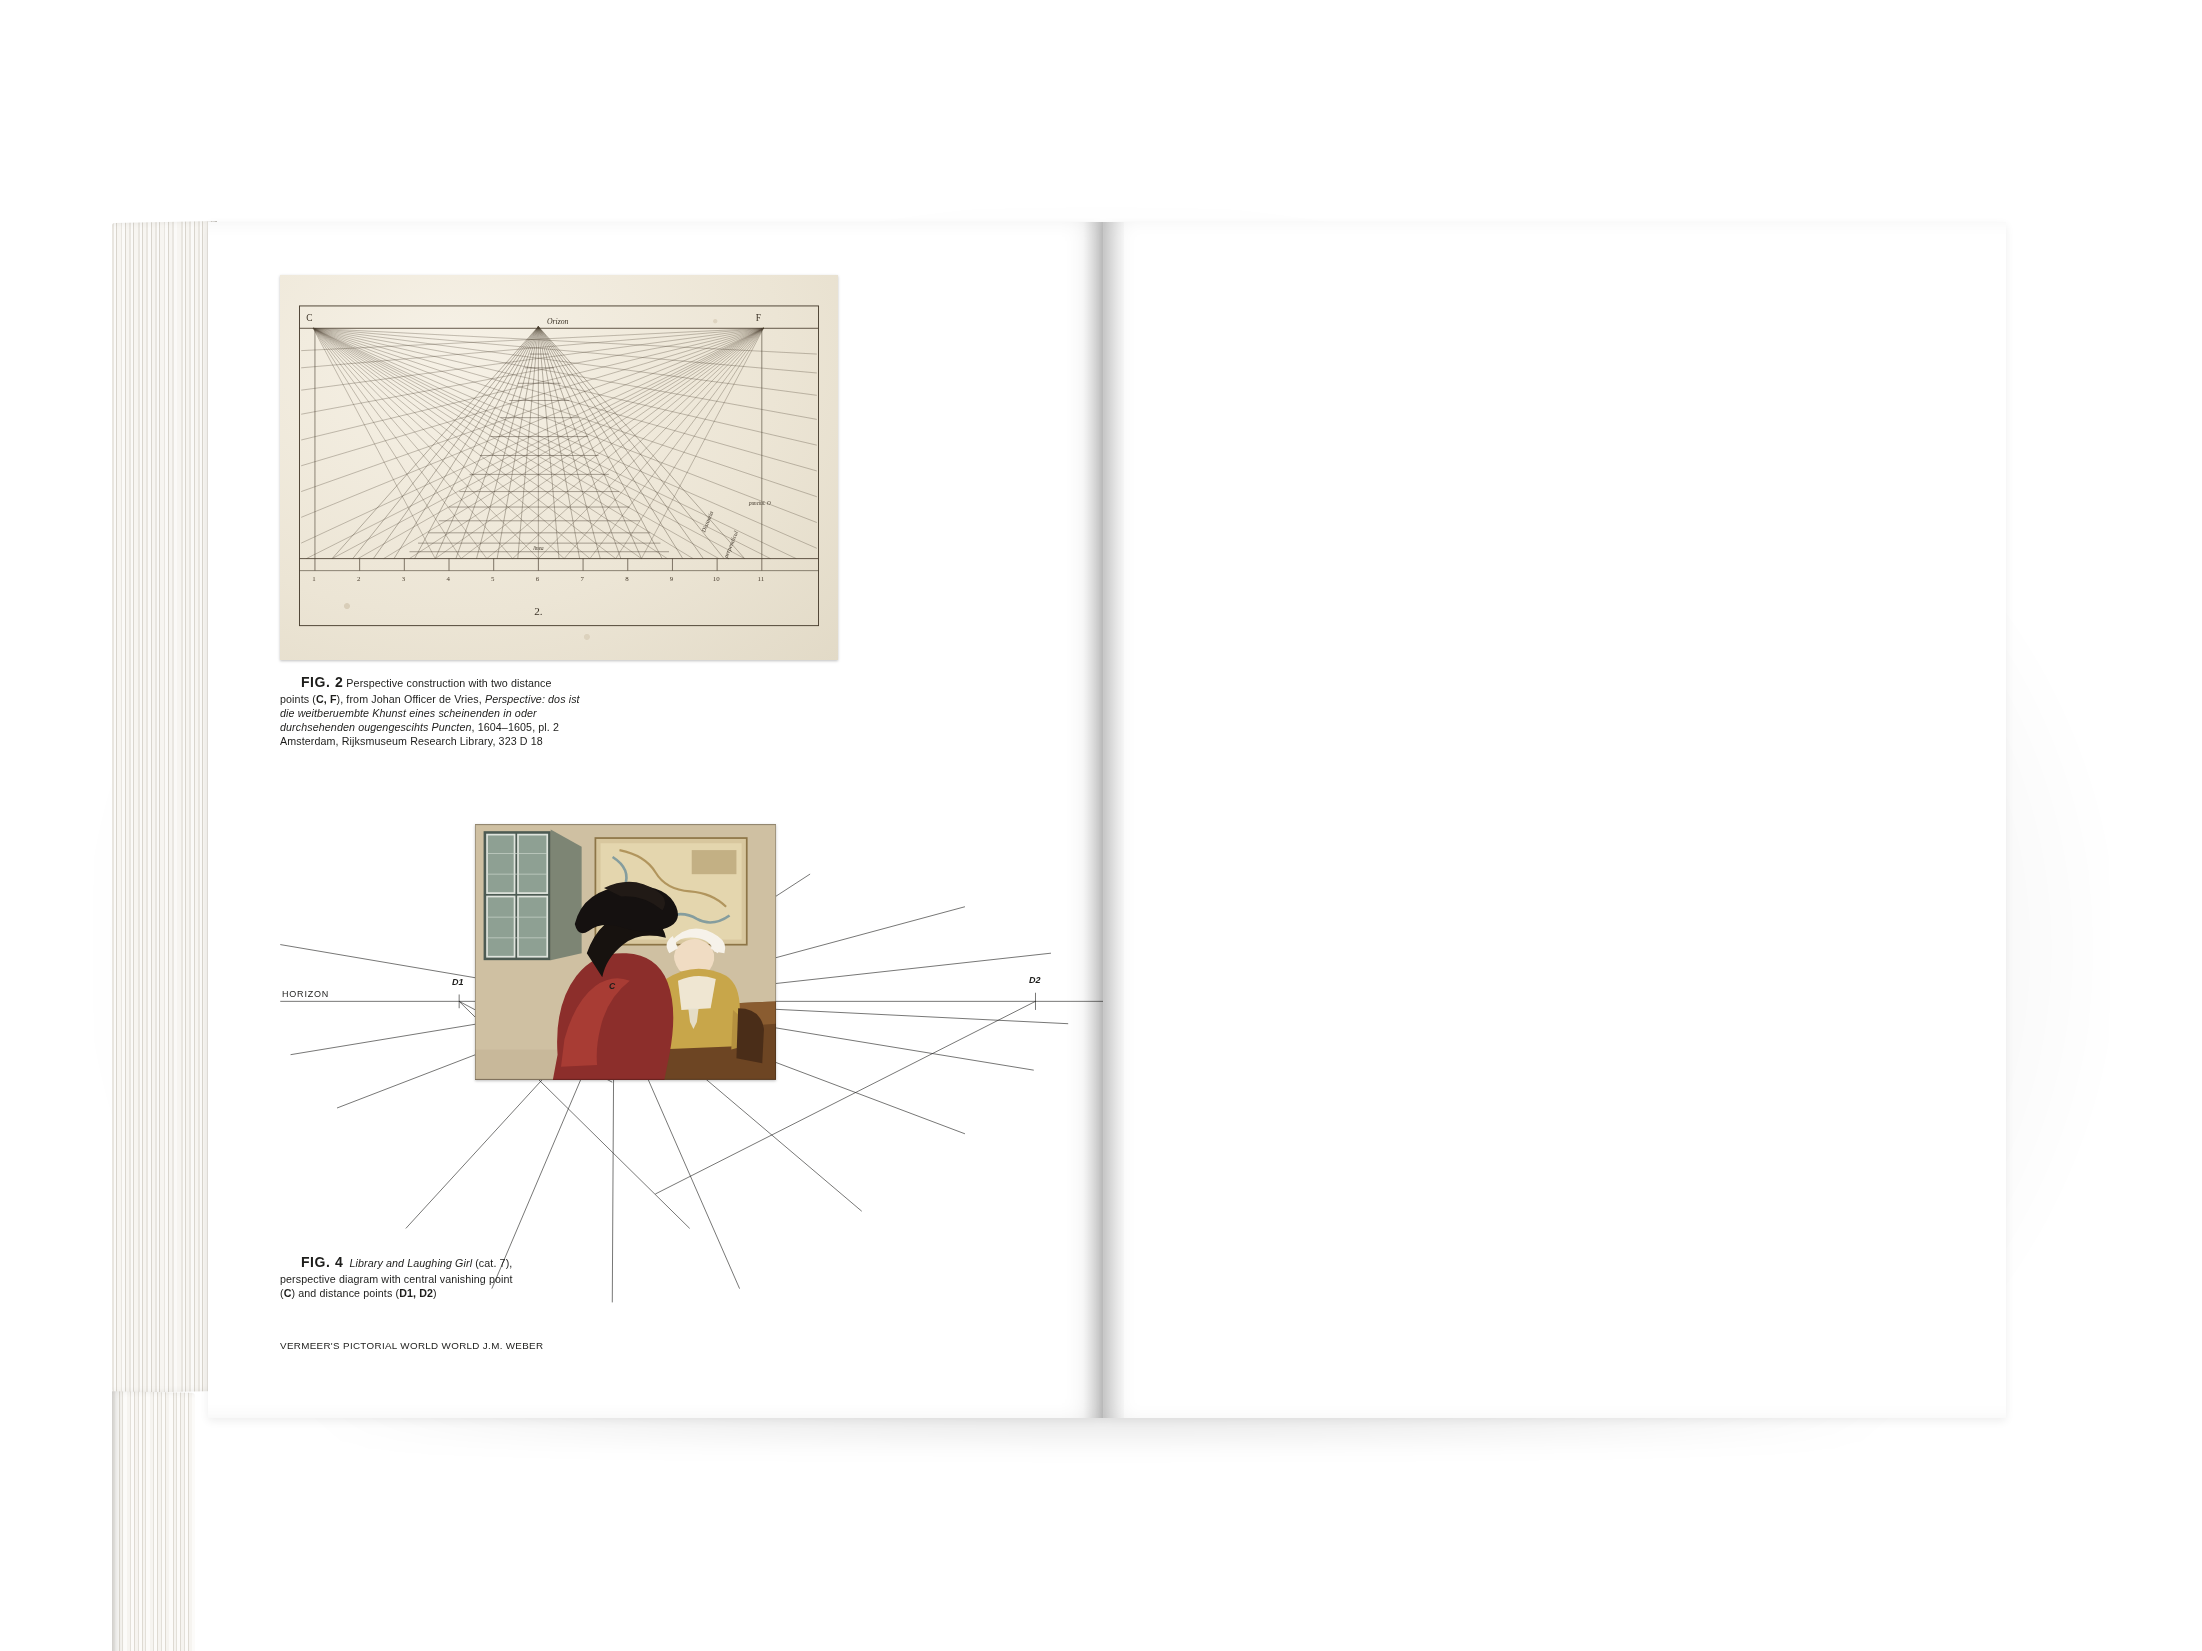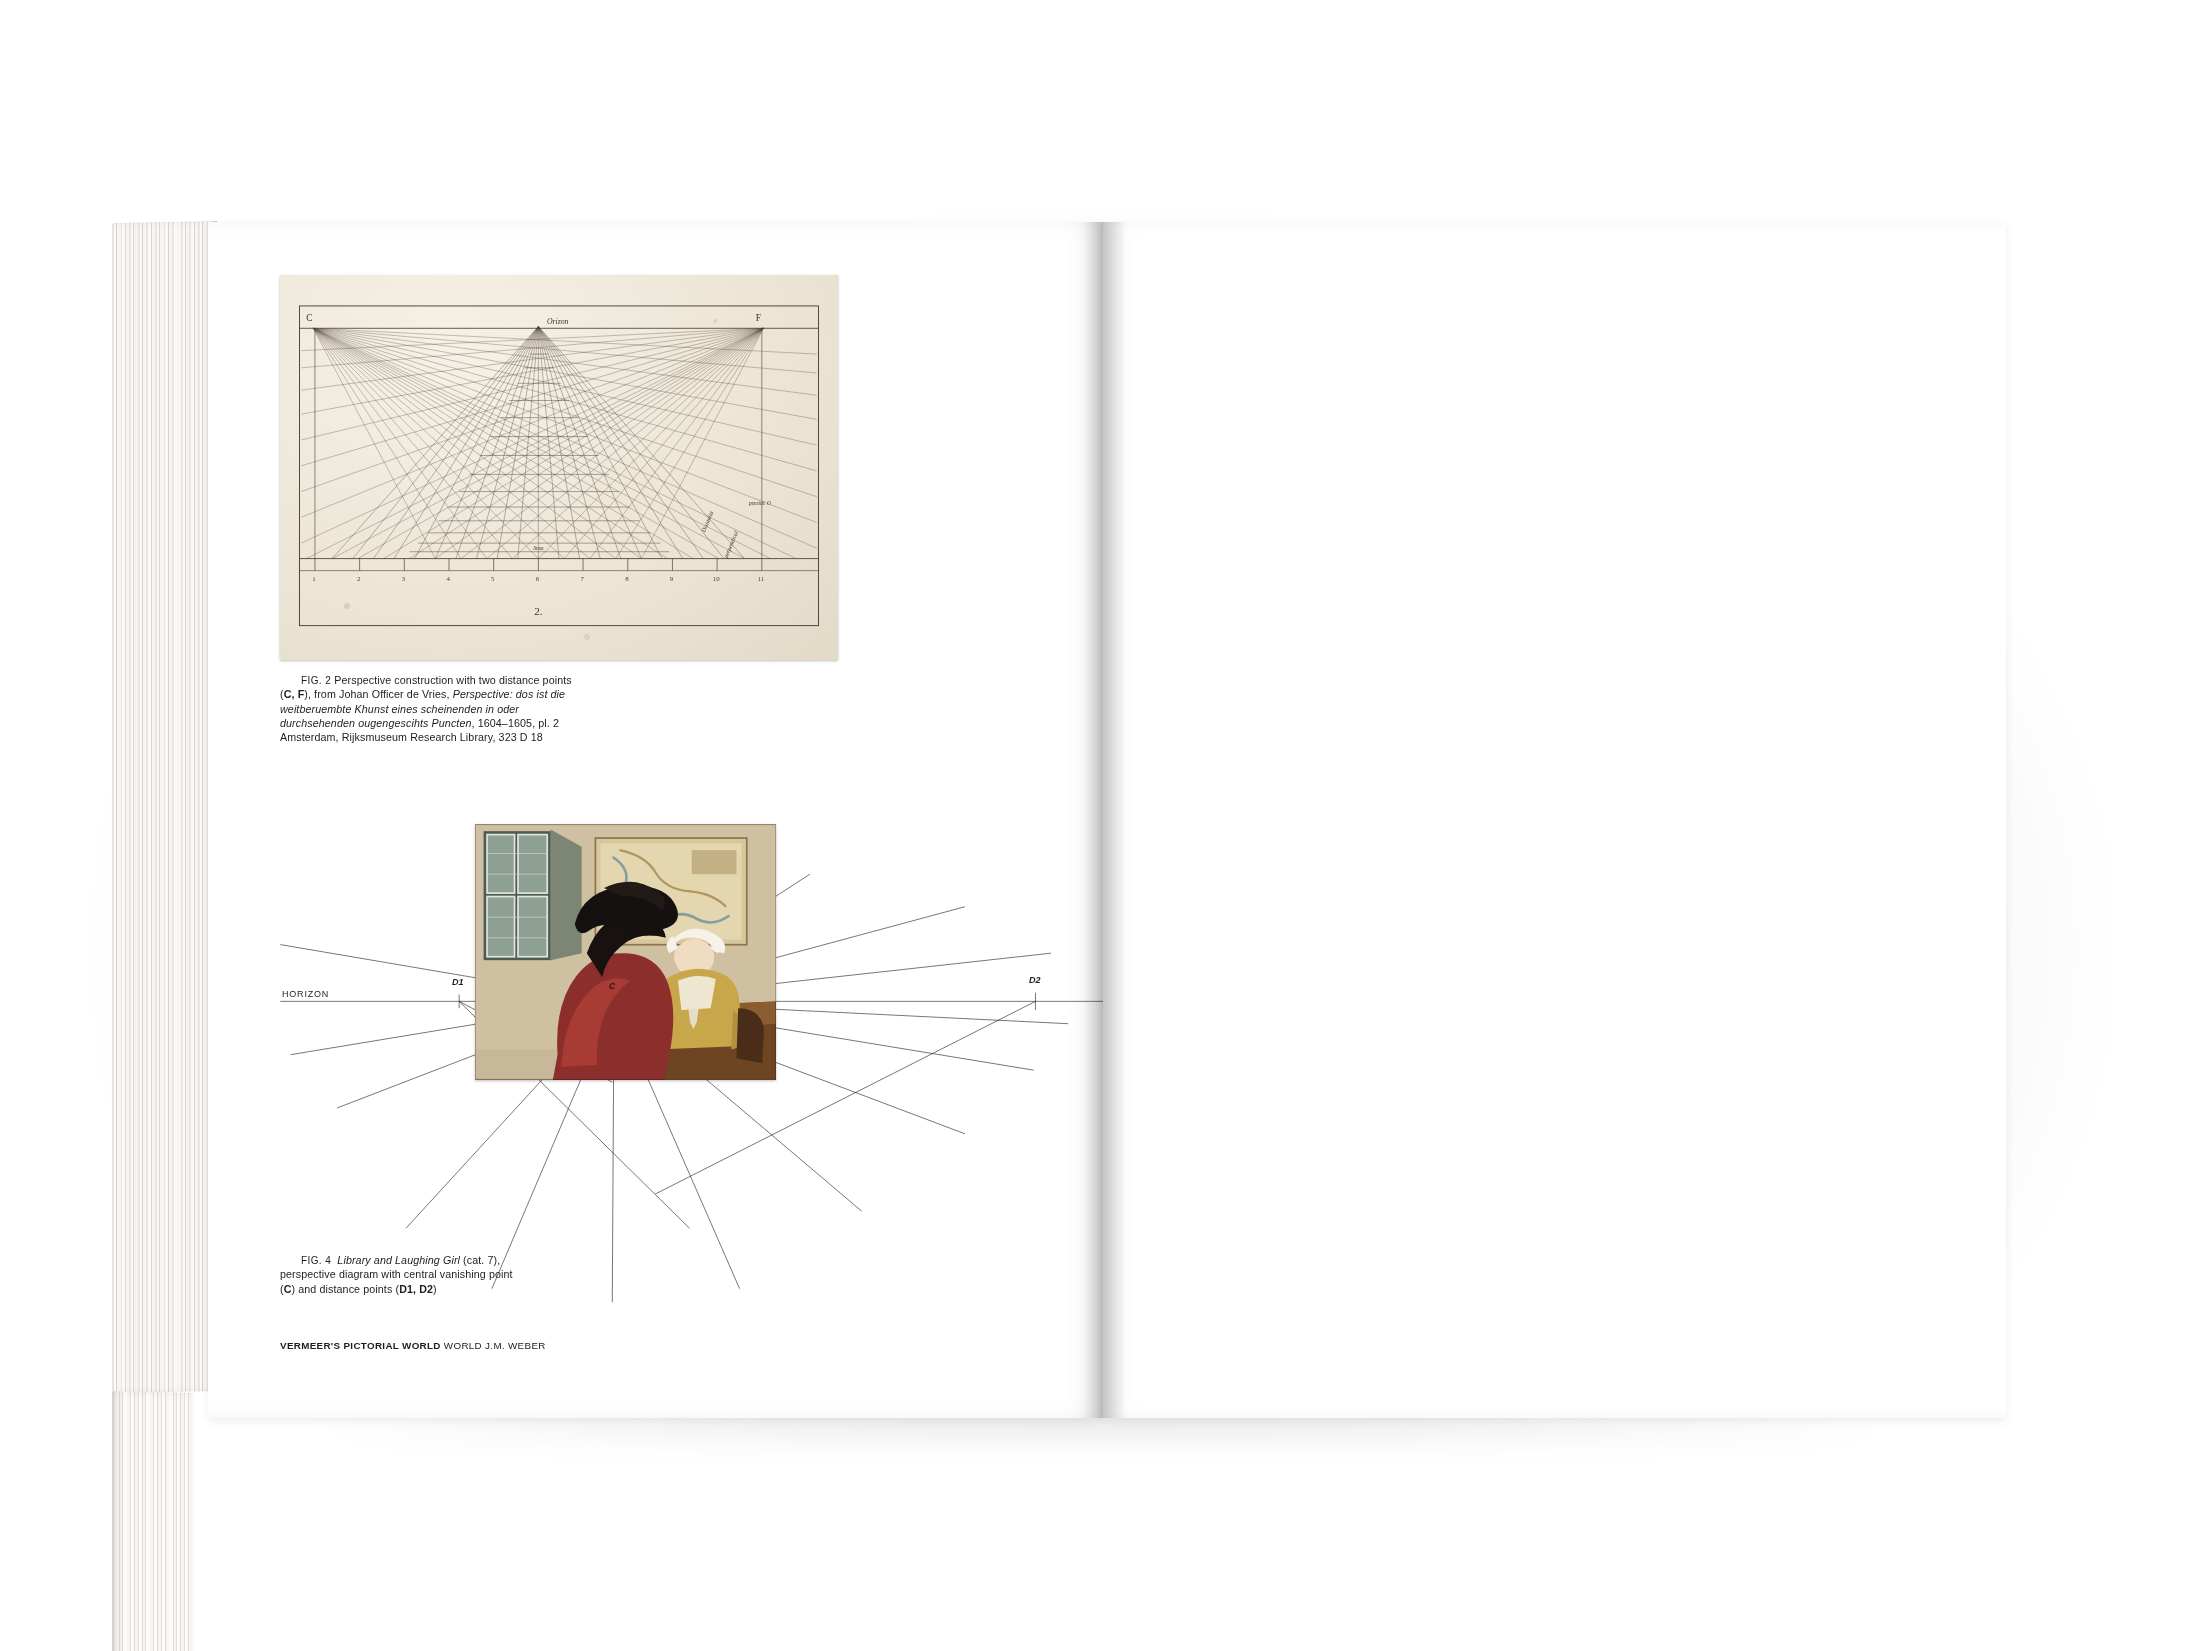--- a/index.html
+++ b/index.html
@@ -93,23 +93,23 @@
   }
 
   
   .caption {
     font-size: 10.7px;
     line-height: 1.33;
     color: #1d1d1b;
     letter-spacing: 0.01em;
   }
   .caption .figlabel {
-    font-weight: normal;
+    font-weight: bold;
     letter-spacing: 0.04em;
-    font-size: 10px;
+    font-size: 14px;
     padding-left: 21px;
   }
   .caption i { font-style: italic; }
   .caption b { font-weight: bold; }
 
   
   #fig2 {
     position: absolute;
     left: 72px;
     top: 53px;
@@ -176,21 +176,21 @@
   #cap2 { position: absolute; left: 72px; top: 451px; width: 303px; }
   #cap4 { position: absolute; left: 72px; top: 1031px; width: 234px; }
   #runninghead {
     position: absolute;
     left: 72px;
     top: 1118px;
     font-size: 9.8px;
     letter-spacing: 0.035em;
     color: #1d1d1b;
   }
-  #runninghead .rh-bold { font-weight: bold; }
+  #runninghead .rh-bold { font-weight: normal; }
 </style>
 </head>
 <body>
 
 <div id="stage">
 
   <div id="book-shadow"></div>
 
   <div id="book">
 

